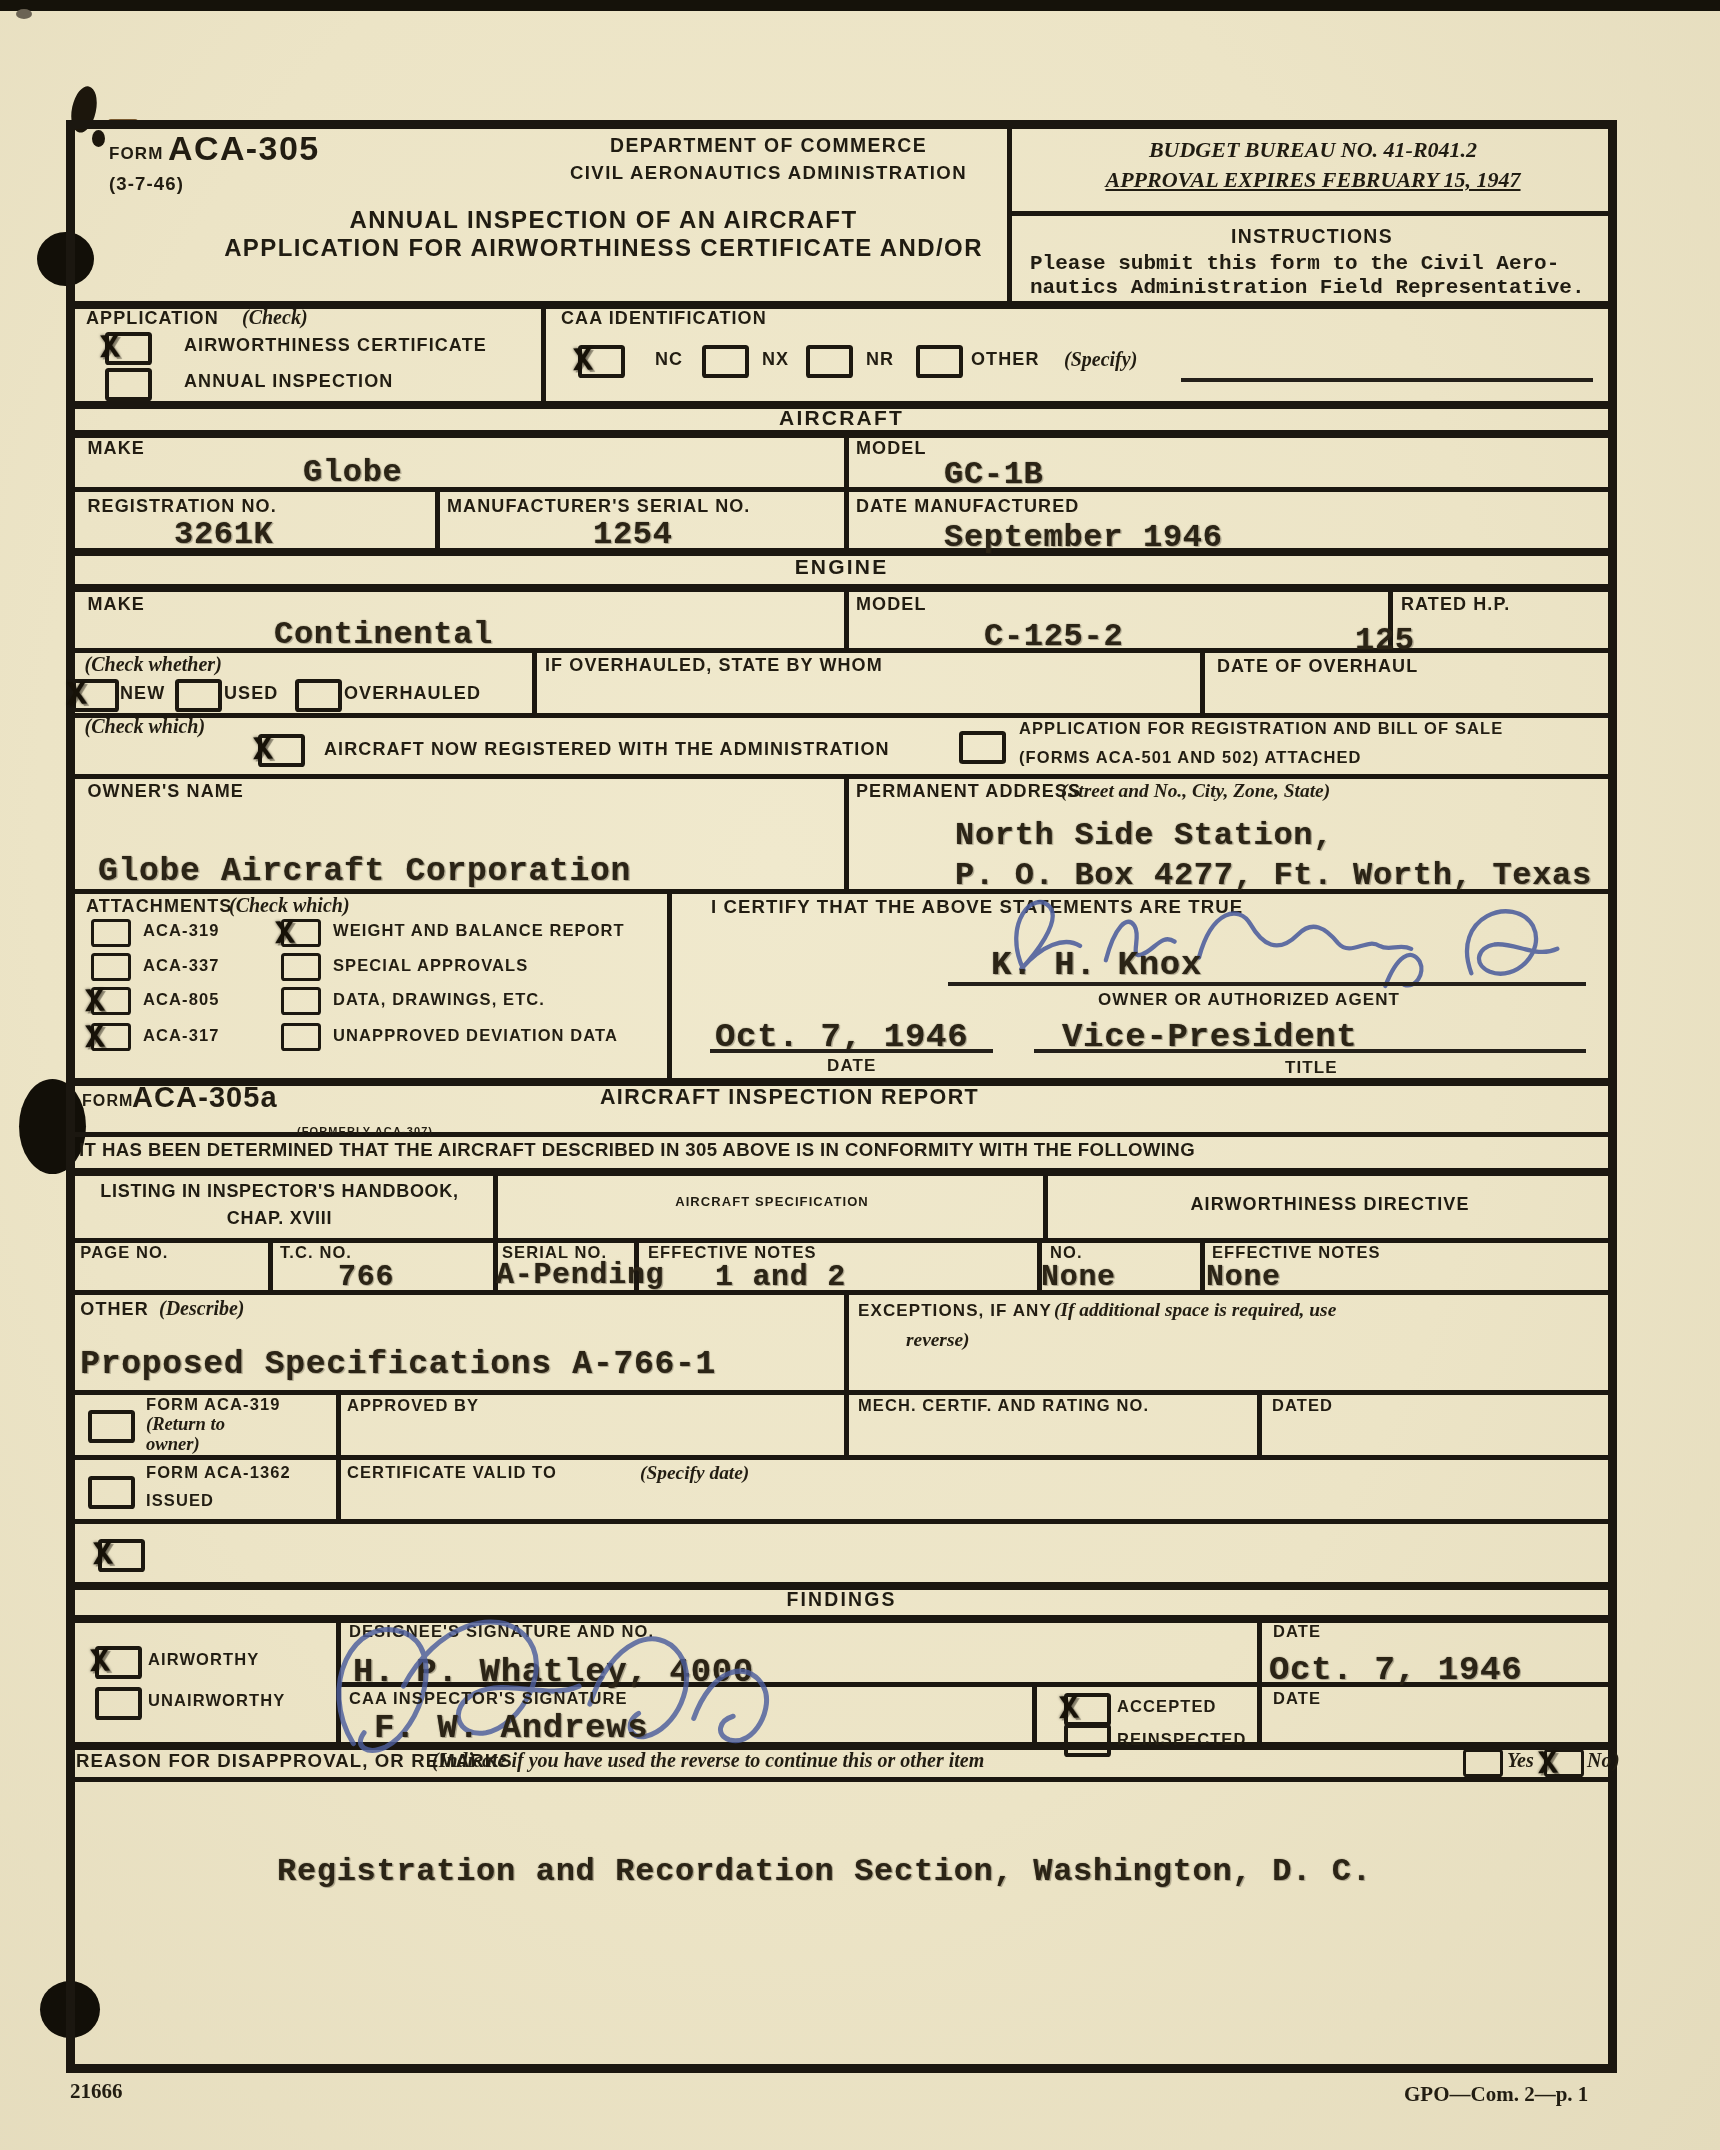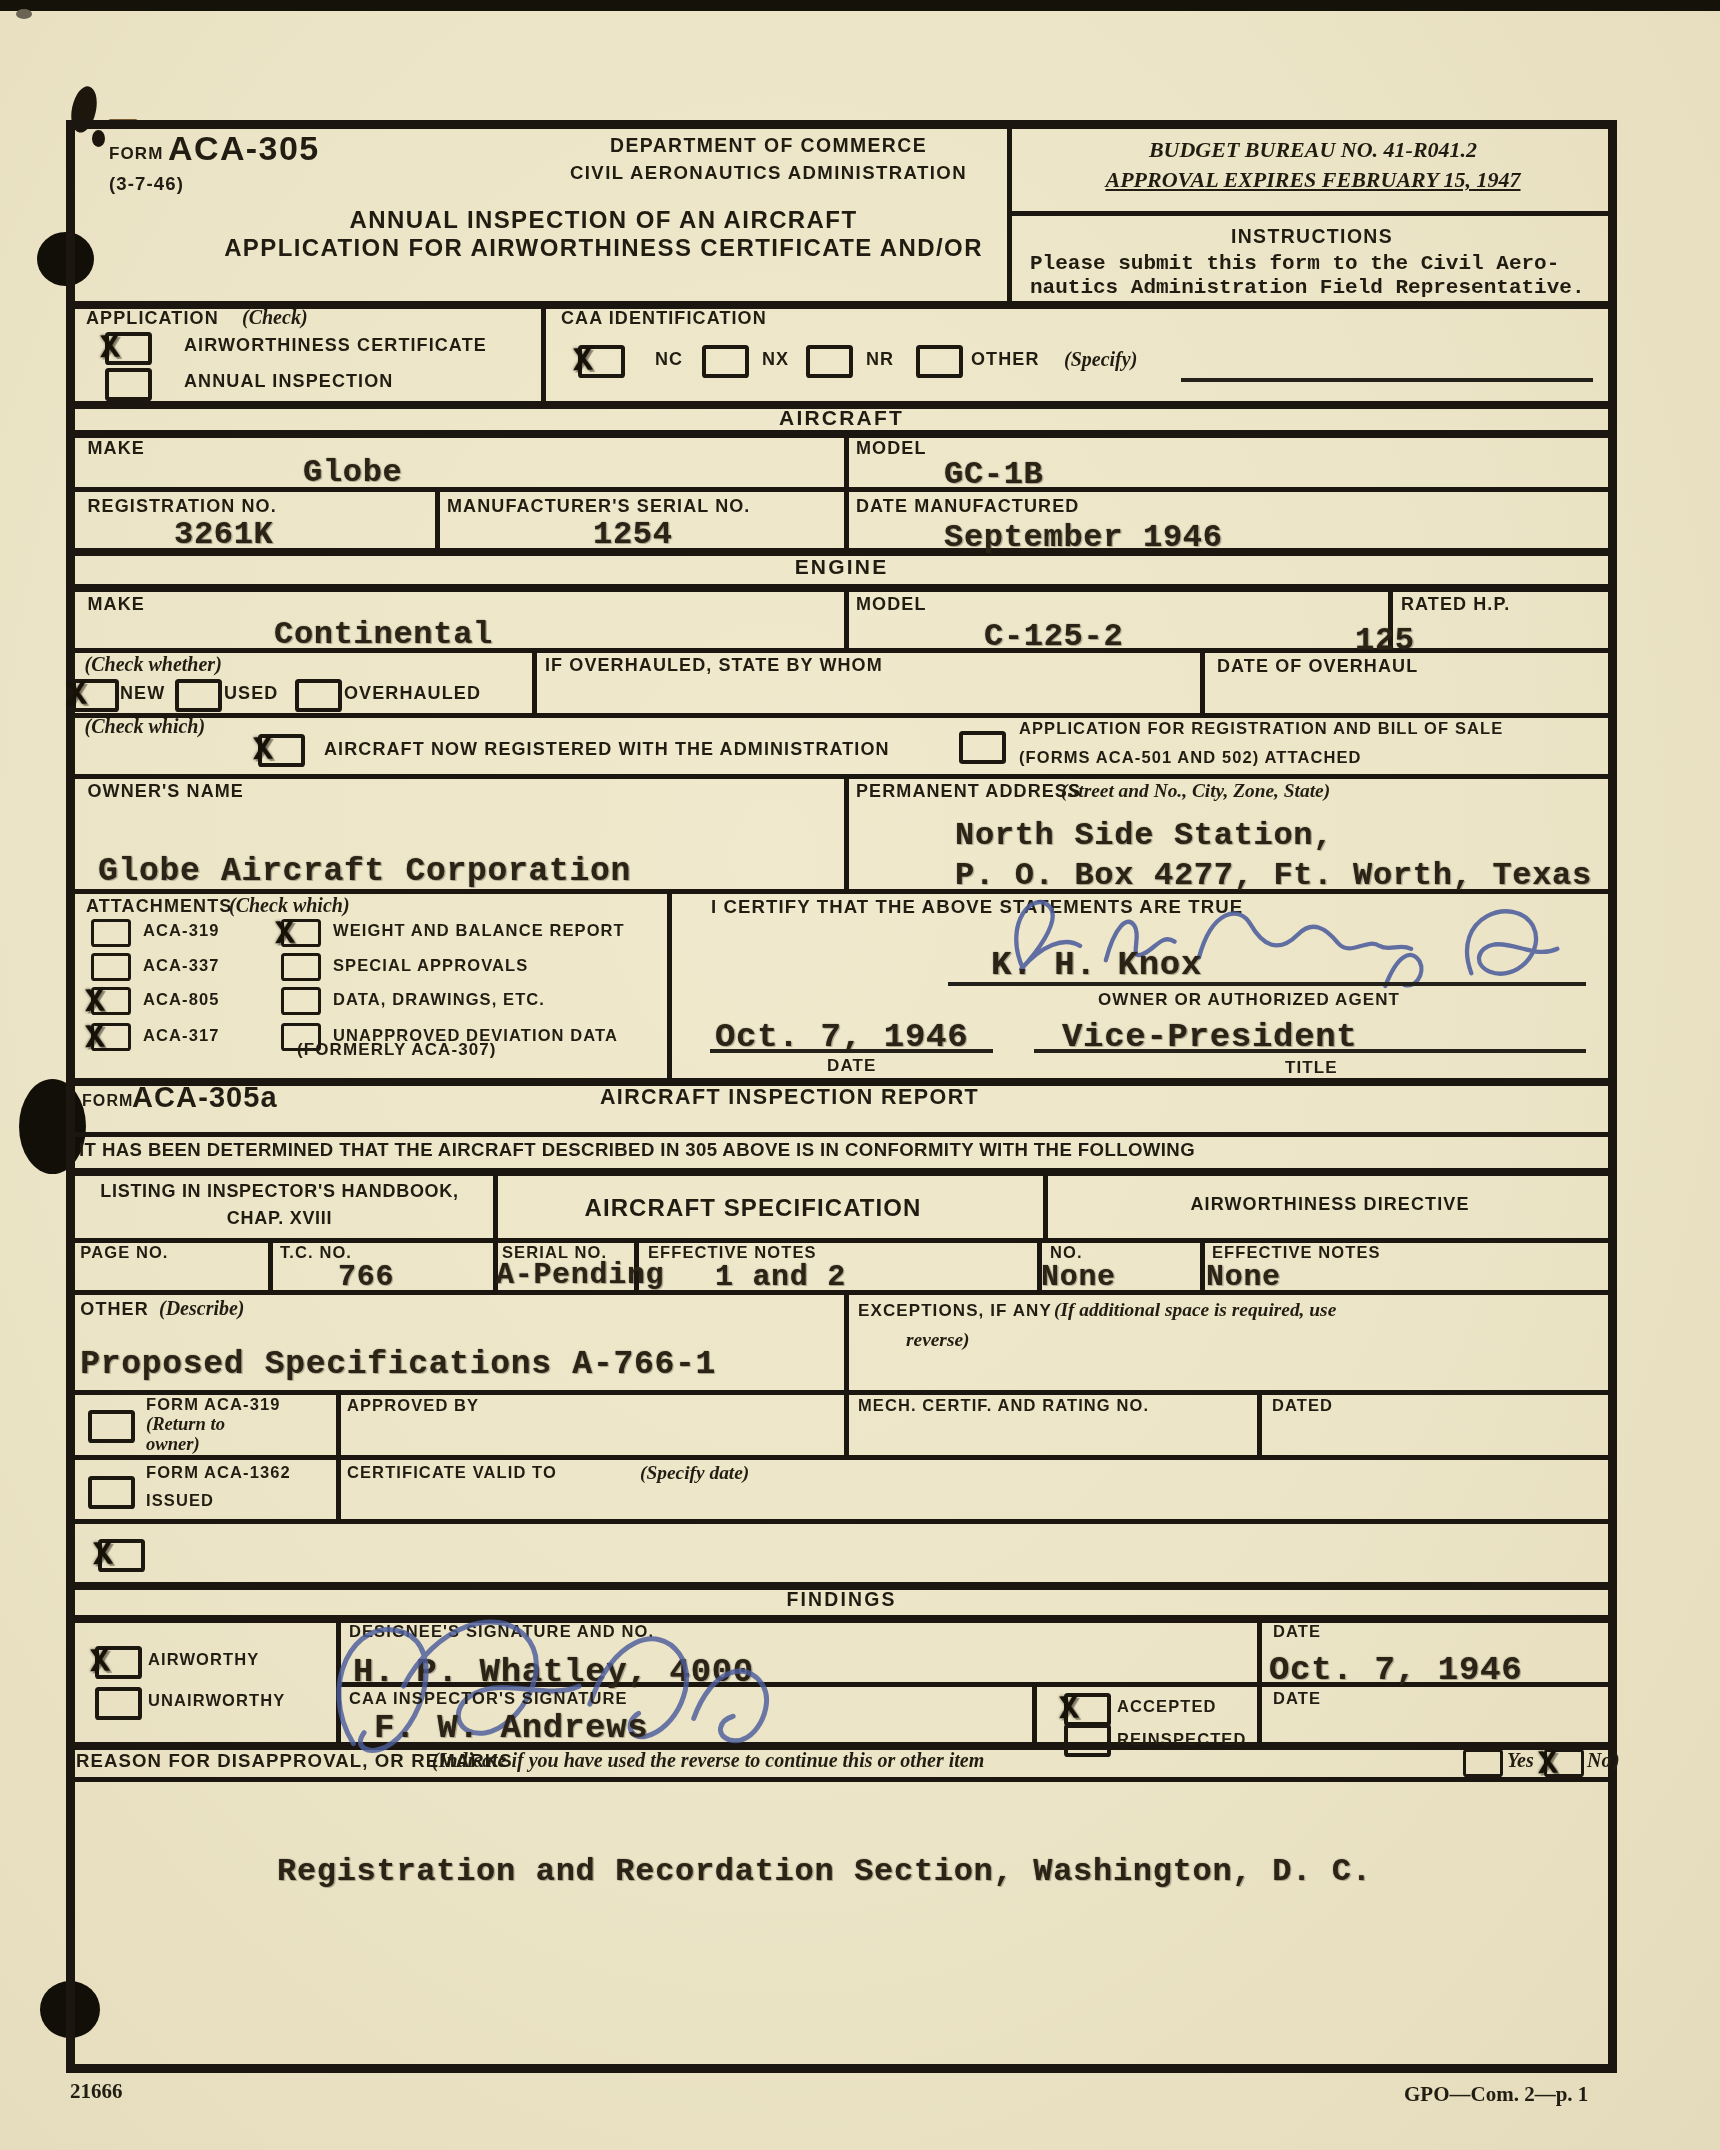--- a/index.html
+++ b/index.html
@@ -227,30 +227,30 @@
     <span class="lbl" style="left:1032px;top:870px;font-size:17px;">OWNER OR AUTHORIZED AGENT</span>
     <span class="typed" style="left:649px;top:898px;font-size:34px;">Oct. 7, 1946</span>
     <div class="rule" style="left:644px;top:929px;width:283px;"></div>
     <span class="lbl" style="left:761px;top:936px;font-size:17px;">DATE</span>
     <span class="typed" style="left:996px;top:898px;font-size:34px;">Vice-President</span>
     <div class="rule" style="left:968px;top:929px;width:552px;"></div>
     <span class="lbl" style="left:1219px;top:938px;font-size:17px;">TITLE</span>
 
     <span class="lbl" style="left:16px;top:972px;font-size:16px;">FORM</span>
     <span class="lbl" style="left:66px;top:961px;font-size:29px;">ACA-305a</span>
-    <span class="lbl" style="left:231px;top:920px;font-size:17px;">(FORMERLY ACA-307)</span>
+    <span class="lbl" style="left:231px;top:1005px;font-size:11px;">(FORMERLY ACA-307)</span>
     <div class="ctr" style="position:absolute;left:401px;top:965px;width:645px;font-weight:700;font-size:21.5px;letter-spacing:1.4px;">AIRCRAFT INSPECTION REPORT</div>
 
     <span class="lbl" style="left:13px;top:1019px;font-size:18.6px;letter-spacing:0.4px;">IT HAS BEEN DETERMINED THAT THE AIRCRAFT DESCRIBED IN 305 ABOVE IS IN CONFORMITY WITH THE FOLLOWING</span>
 
     <div class="ctr" style="position:absolute;left:0;top:1061px;width:427px;font-weight:700;font-size:18px;letter-spacing:0.7px;">
       <div>LISTING IN INSPECTOR'S HANDBOOK,</div>
       <div style="margin-top:5.7px;">CHAP. XVIII</div>
     </div>
-    <div class="ctr" style="position:absolute;left:412px;top:1074px;width:550px;font-weight:700;font-size:24px;letter-spacing:1.1px;">AIRCRAFT SPECIFICATION</div>
+    <div class="ctr" style="position:absolute;left:431px;top:1074px;width:550px;font-weight:700;font-size:13px;letter-spacing:1.1px;">AIRCRAFT SPECIFICATION</div>
     <div class="ctr" style="position:absolute;left:977px;top:1074px;width:574px;font-weight:700;font-size:18px;letter-spacing:1.1px;">AIRWORTHINESS DIRECTIVE</div>
 
     <span class="lbl lbl-sm" style="left:14.3px;top:1123px;">PAGE NO.</span>
     <span class="lbl lbl-sm" style="left:214px;top:1123px;">T.C. NO.</span>
     <span class="typed sm" style="left:272px;top:1140px;">766</span>
     <span class="lbl lbl-sm" style="left:436px;top:1123px;">SERIAL NO.</span>
     <span class="typed sm" style="left:430px;top:1138px;">A-Pending</span>
     <span class="lbl lbl-sm" style="left:582px;top:1123px;">EFFECTIVE NOTES</span>
     <span class="typed sm" style="left:649px;top:1140px;">1 and 2</span>
     <span class="lbl lbl-sm" style="left:984px;top:1123px;">NO.</span>

